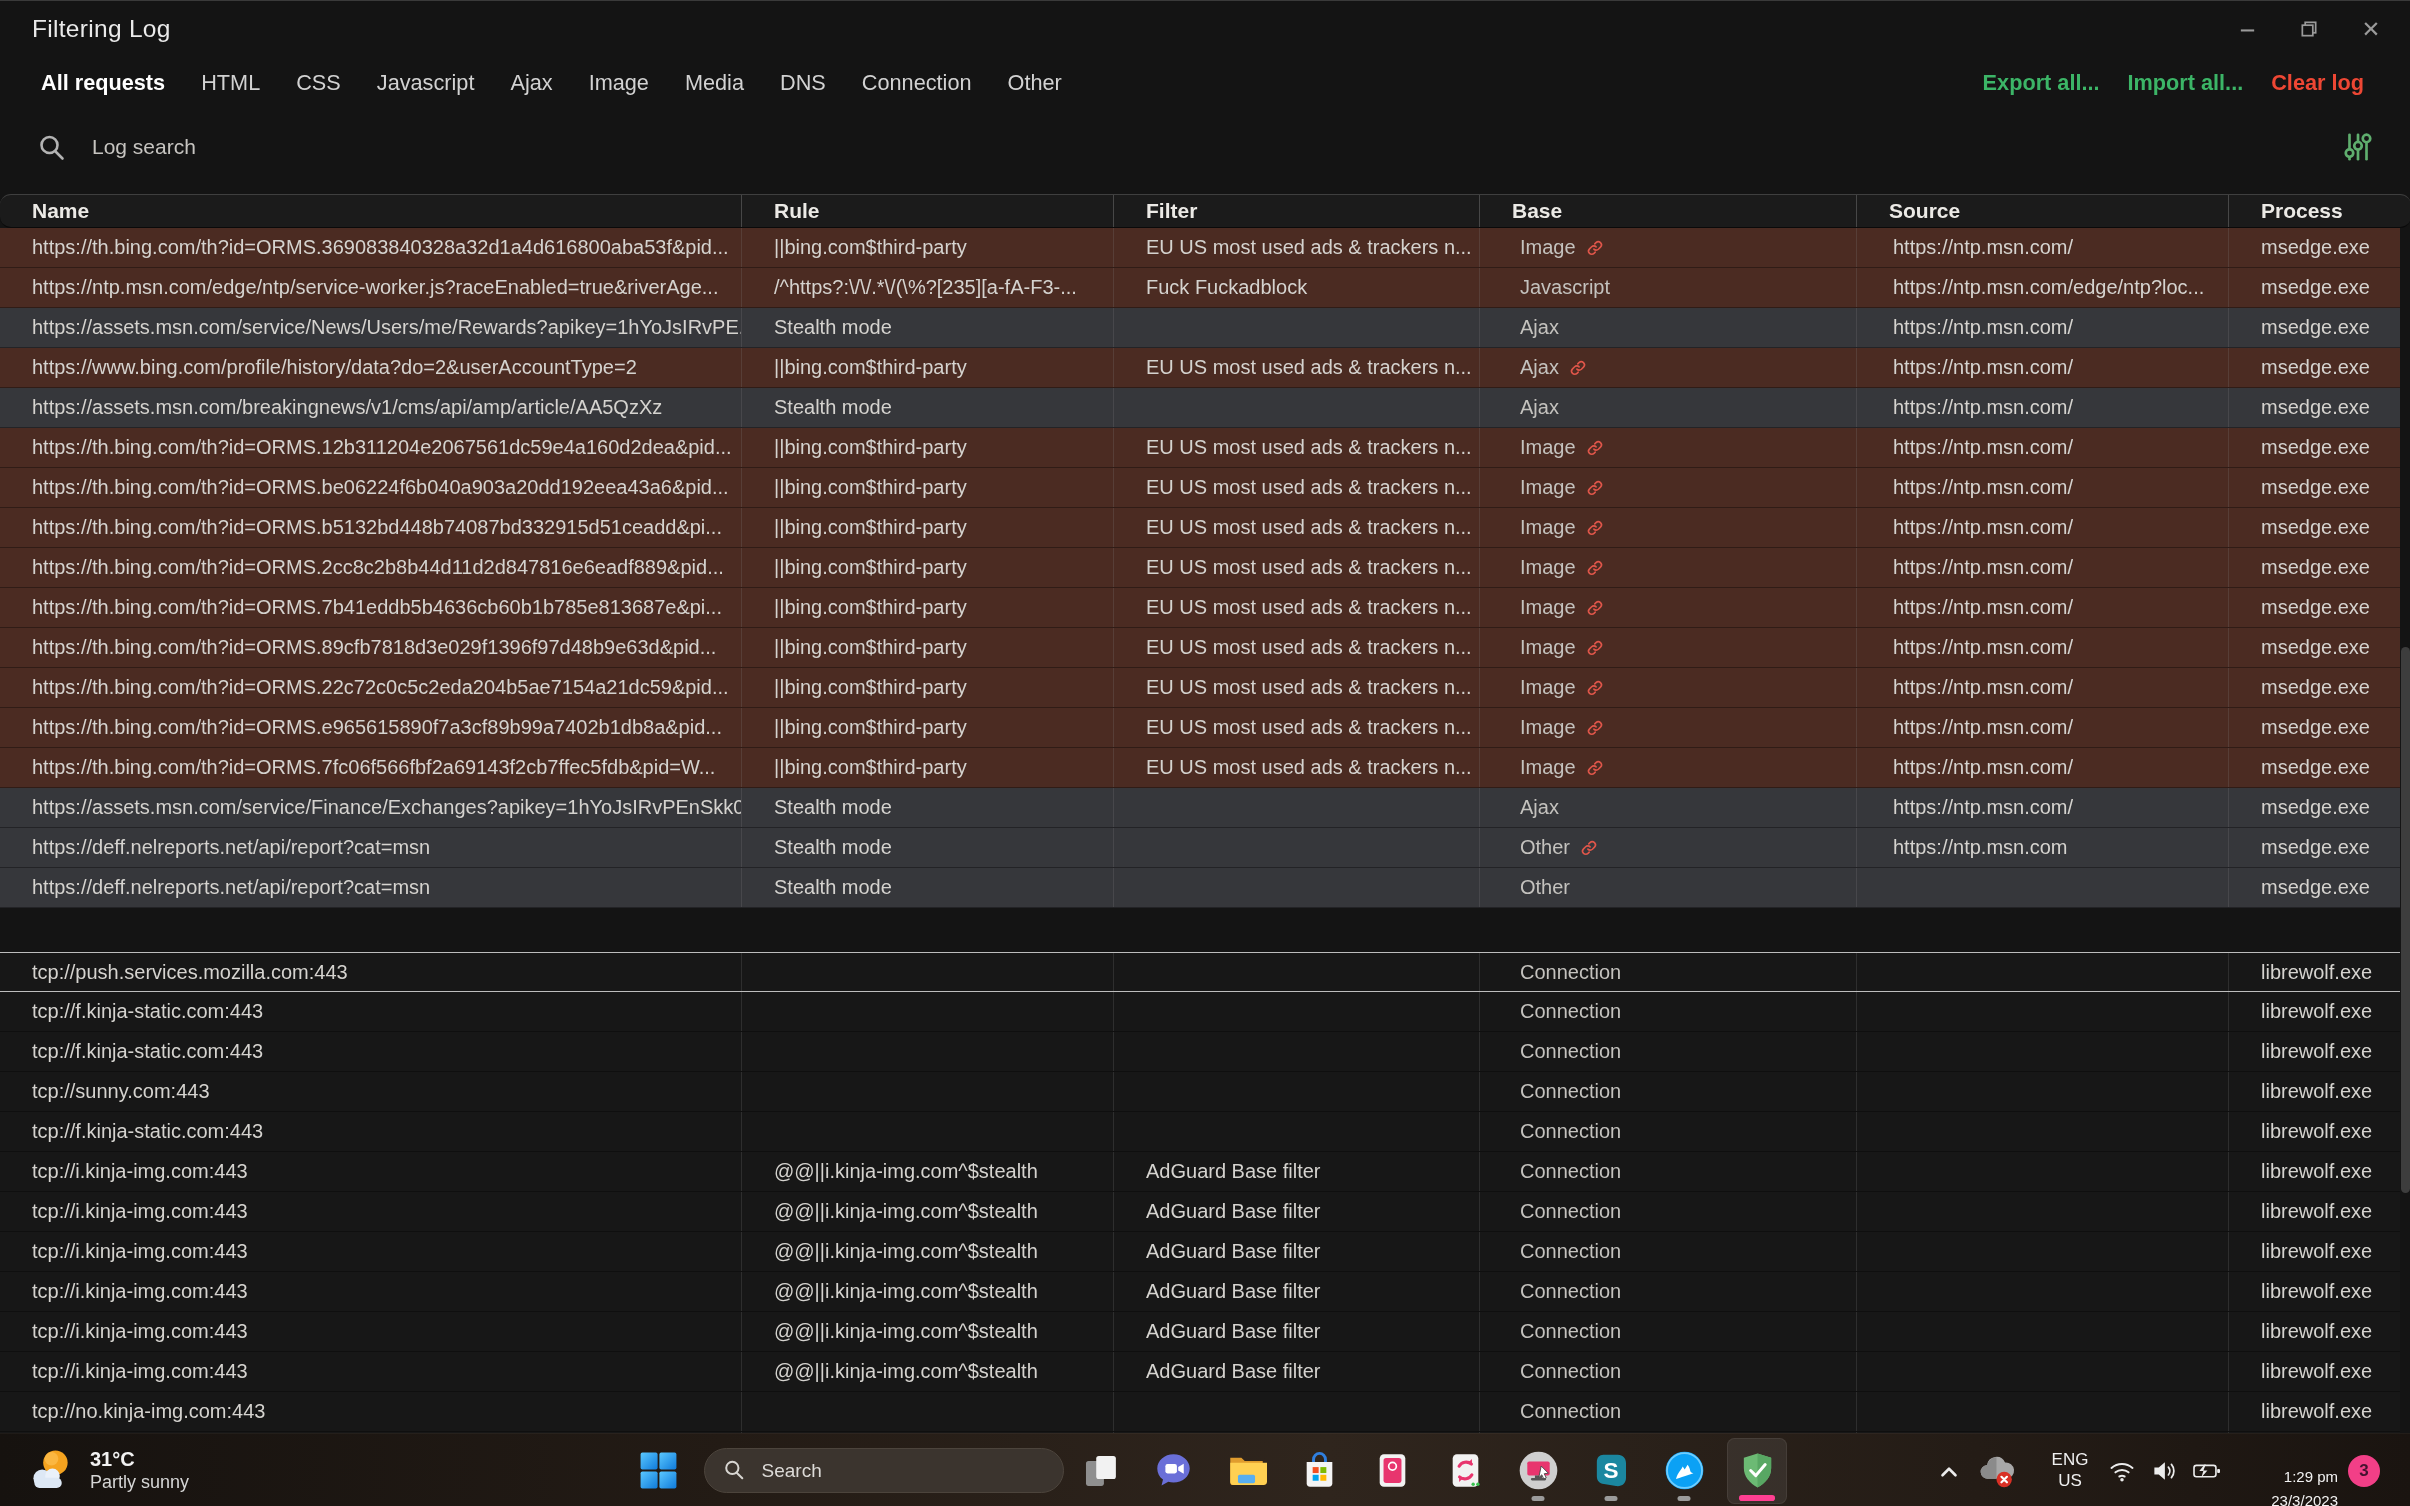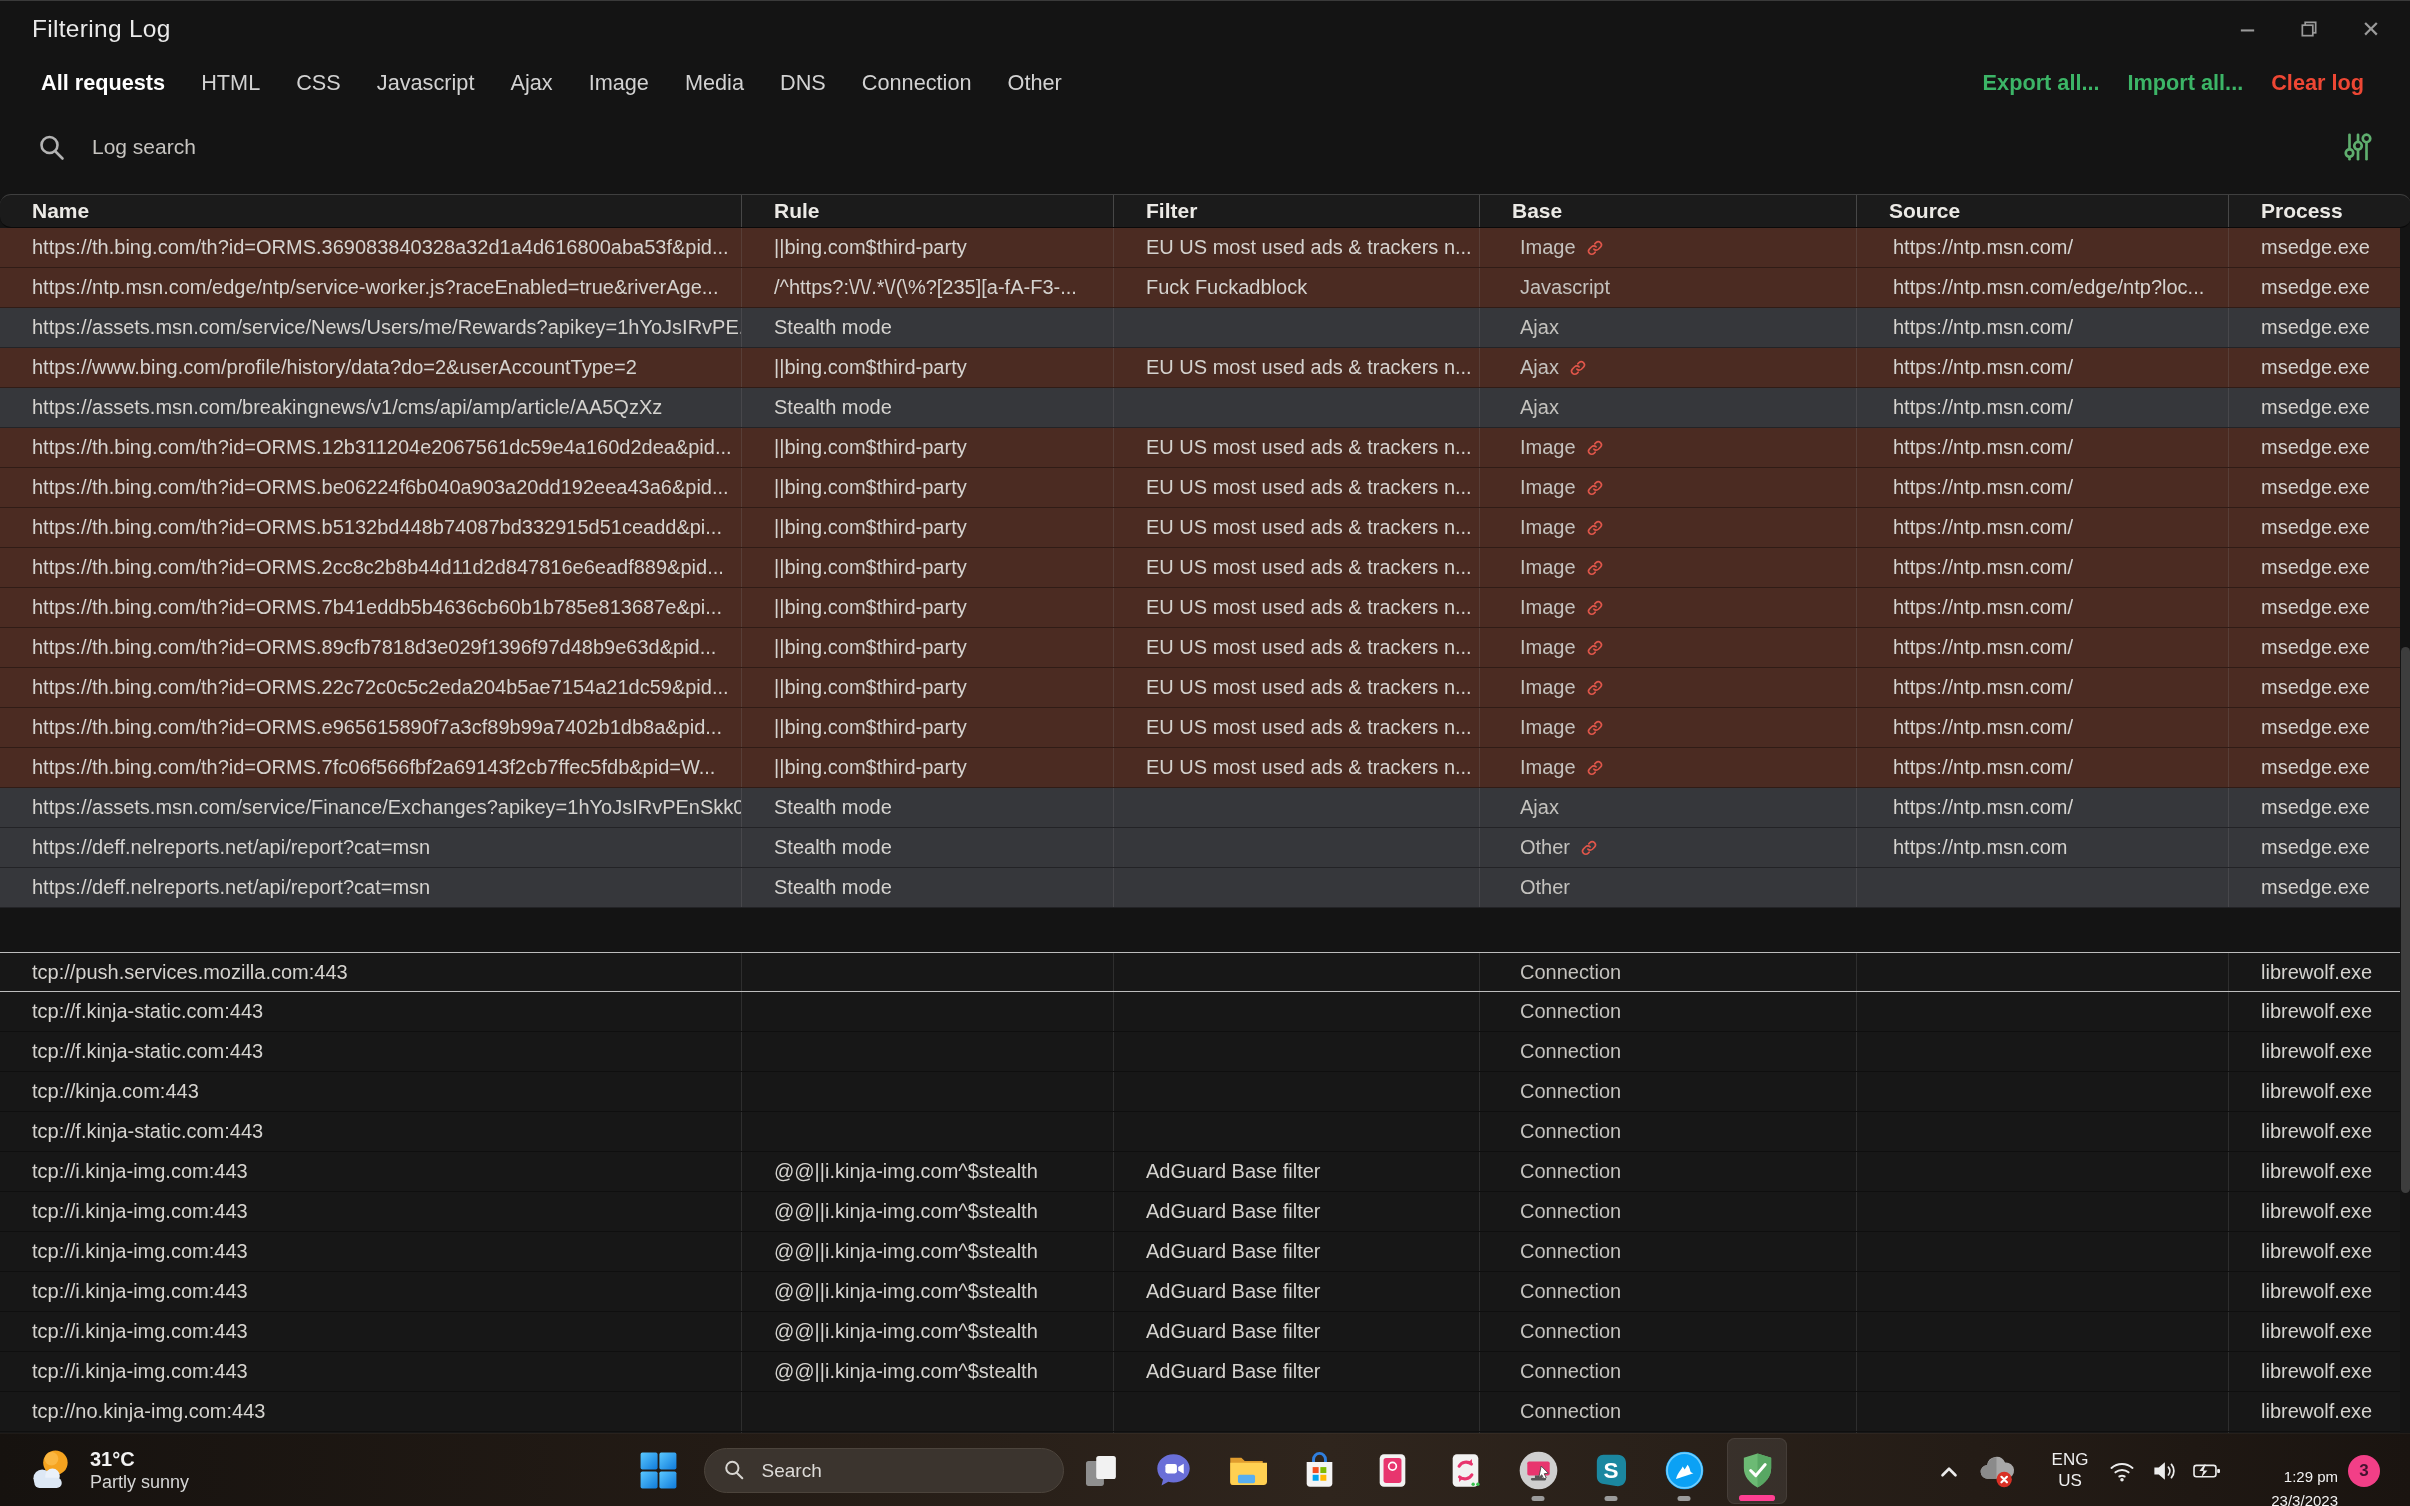--- a/index.html
+++ b/index.html
@@ -453,21 +453,21 @@
             <div class="td rule"></div>
             <div class="td filter"></div>
             <div class="td type">
               <span class="type-label">Connection</span>
 
             </div>
             <div class="td source"></div>
             <div class="td process">librewolf.exe</div>
           </div>
           <div class="tr normal">
-            <div class="td name">tcp://kinja.com:443</div>
+            <div class="td name">tcp://sunny.com:443</div>
             <div class="td rule"></div>
             <div class="td filter"></div>
             <div class="td type">
               <span class="type-label">Connection</span>
 
             </div>
             <div class="td source"></div>
             <div class="td process">librewolf.exe</div>
           </div>
           <div class="tr normal">

